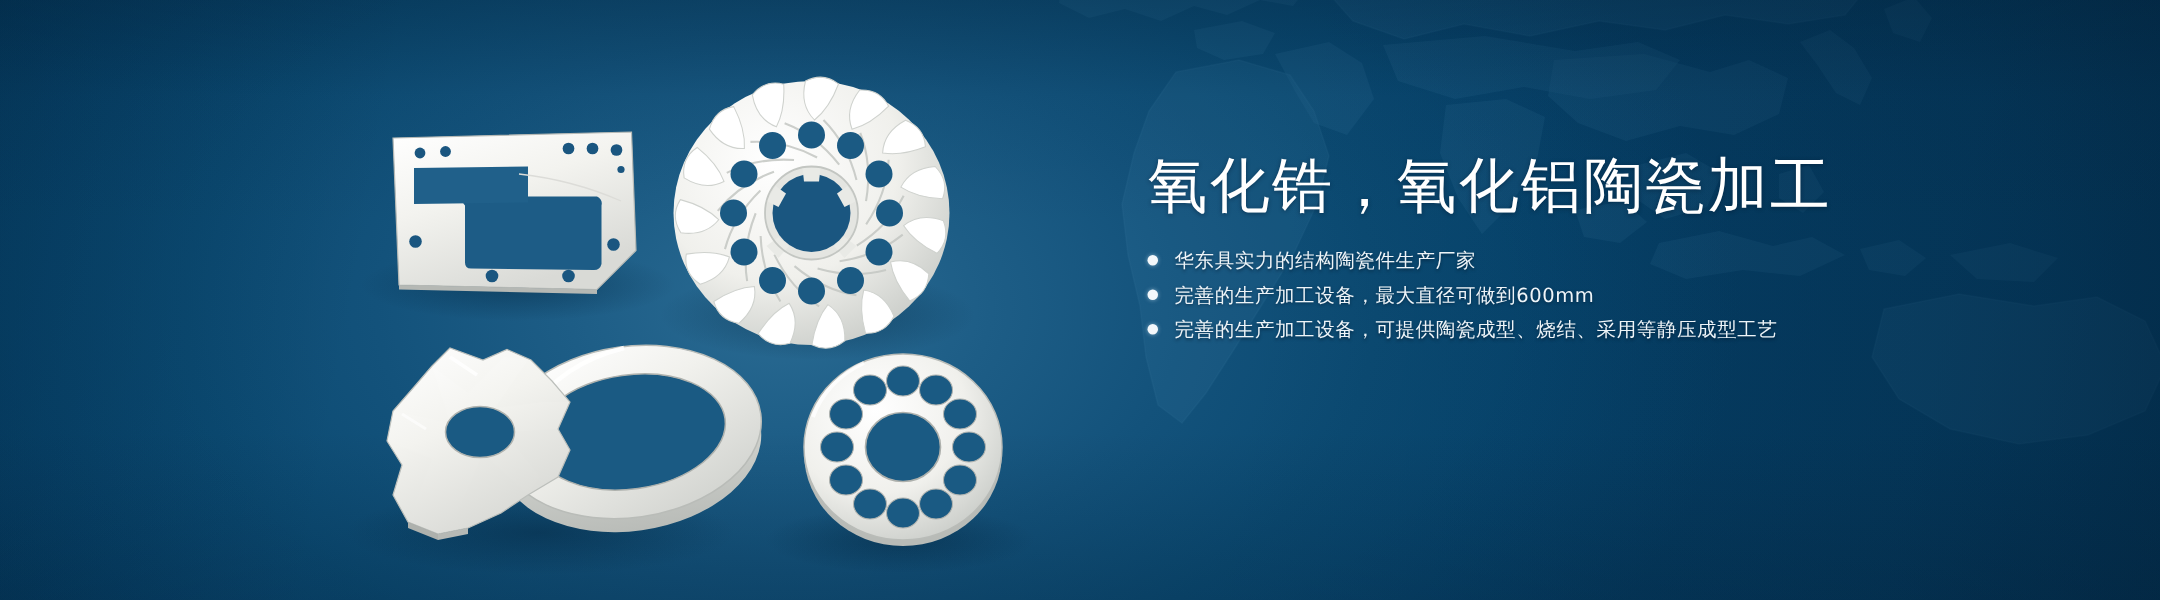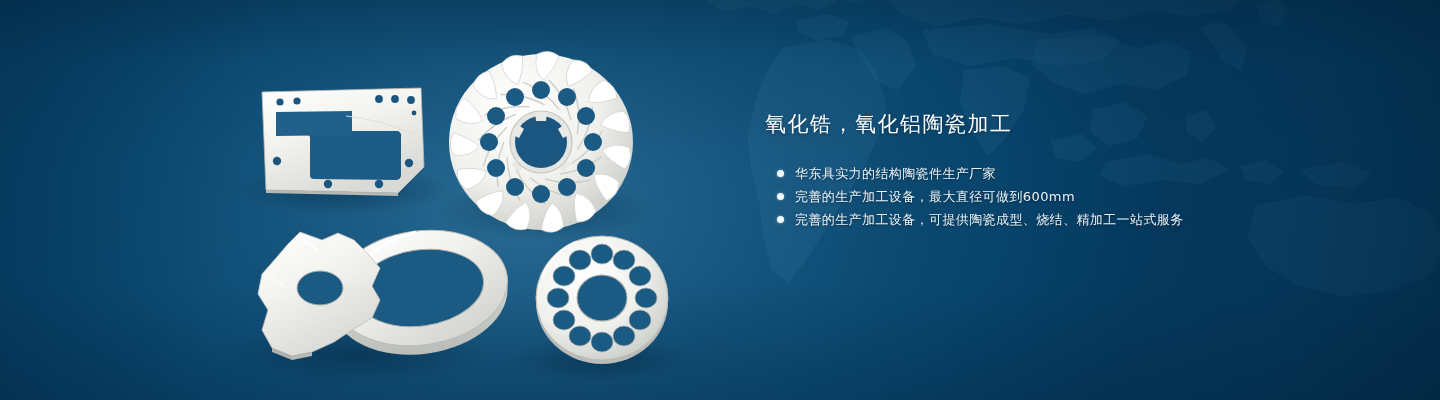--- a/index.html
+++ b/index.html
@@ -79,29 +79,29 @@
 
   
   .copy {
     position: absolute;
     left: 765px;
     top: 104px;
     width: 640px;
   }
   .headline {
     color: #ffffff;
-    font-size: 21px;
+    font-size: 40px;
     line-height: 40px;
     letter-spacing: 1.5px;
     font-weight: normal;
     margin: 0 0 18px 0;
     white-space: nowrap;
     text-shadow: 0 1px 3px rgba(0,20,40,0.45);
   }
-  .bullets { margin: 12px; padding: 0; list-style: none; }
+  .bullets { margin: 0; padding: 0; list-style: none; }
   .bullet {
     display: flex;
     align-items: center;
     height: 23px;
     color: #eef4f8;
     font-size: 13px;
     letter-spacing: 0.4px;
     white-space: nowrap;
     text-shadow: 0 1px 2px rgba(0,18,36,0.5);
   }
@@ -361,18 +361,18 @@
       <li class="bullet">
         <span class="dot"></span>
         <span>华东具实力的结构陶瓷件生产厂家</span>
       </li>
       <li class="bullet">
         <span class="dot"></span>
         <span>完善的生产加工设备，最大直径可做到600mm</span>
       </li>
       <li class="bullet">
         <span class="dot"></span>
-        <span>完善的生产加工设备，可提供陶瓷成型、烧结、精加工一站式服务</span>
+        <span>完善的生产加工设备，可提供陶瓷成型、烧结、采用等静压成型工艺</span>
       </li>
     </ul>
   </div>
 
 </div>
 
 </body></html>

